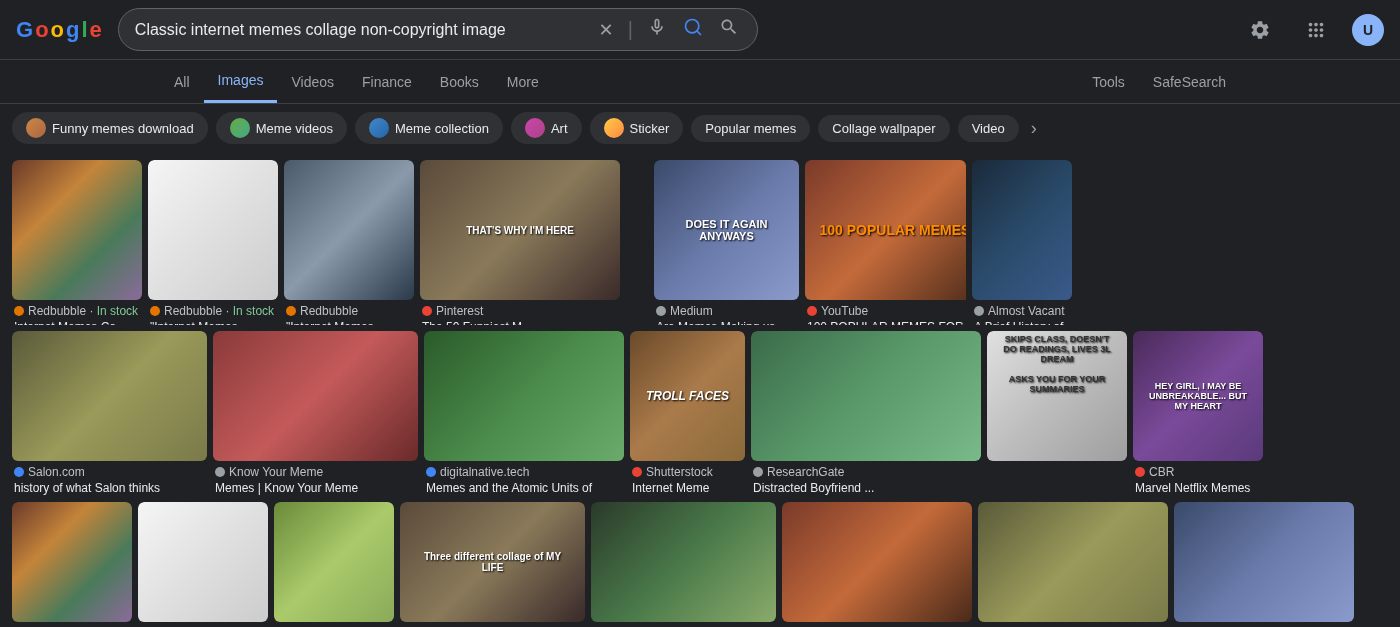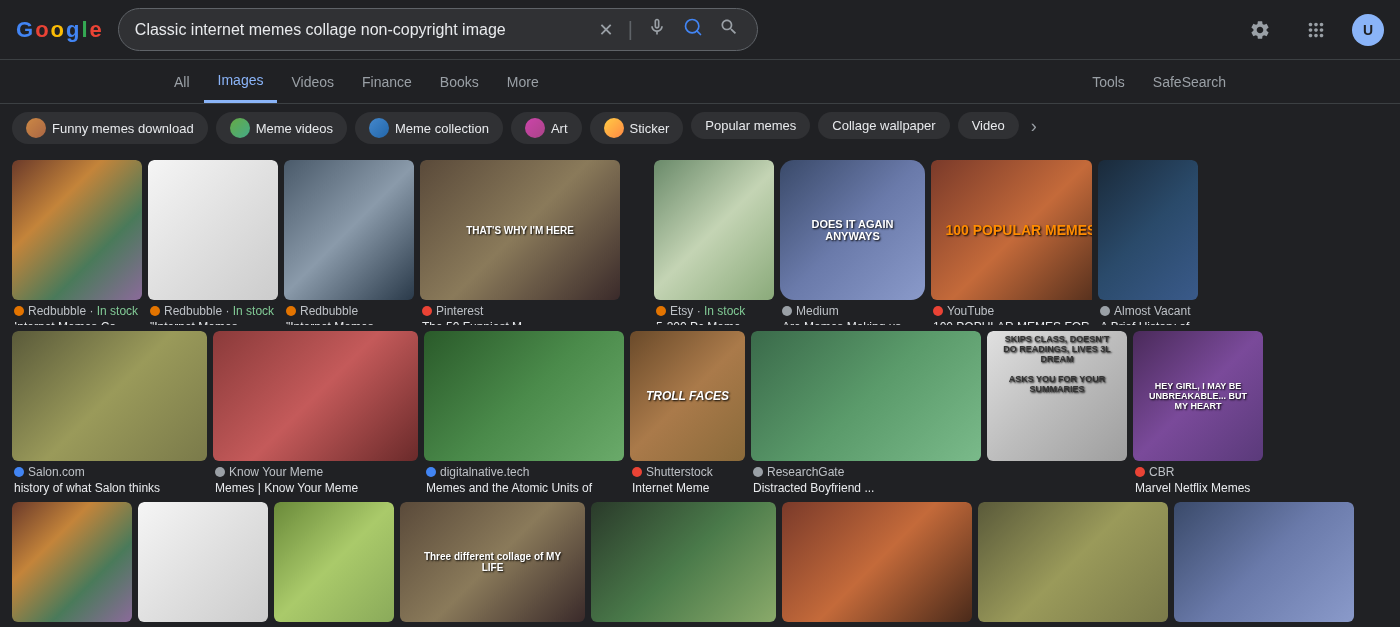--- a/index.html
+++ b/index.html
@@ -24,21 +24,21 @@
     .icon-btn { background: none; border: none; cursor: pointer; color: #9aa0a6; font-size: 20px; width: 40px; height: 40px; border-radius: 50%; display: flex; align-items: center; justify-content: center; }
     .avatar { width: 32px; height: 32px; border-radius: 50%; background: #8ab4f8; display: flex; align-items: center; justify-content: center; font-size: 14px; color: #202124; font-weight: bold; cursor: pointer; }
 
     
     .nav { display: flex; align-items: center; padding: 0 160px; background: #202124; border-bottom: 1px solid #3c4043; }
     .nav-item { color: #9aa0a6; font-size: 14px; padding: 12px 14px; cursor: pointer; text-decoration: none; display: flex; align-items: center; gap: 4px; white-space: nowrap; }
     .nav-item.active { color: #8ab4f8; border-bottom: 3px solid #8ab4f8; }
     .safe-search { color: #9aa0a6; font-size: 14px; padding: 12px 14px; cursor: pointer; }
 
     
-    .chips-bar { display: flex; align-items: flex-start; padding: 8px 12px; gap: 8px; overflow-x: hidden; background: #202124; }
+    .chips-bar { display: flex; align-items: center; padding: 8px 12px; gap: 8px; overflow-x: hidden; background: #202124; }
     .chip { display: flex; align-items: center; gap: 6px; background: #303134; border-radius: 20px; padding: 6px 14px; cursor: pointer; white-space: nowrap; font-size: 13px; color: #e8eaed; border: none; }
     .chip-img { width: 20px; height: 20px; border-radius: 50%; background: #5f6368; overflow: hidden; }
     .chips-nav { background: none; border: none; cursor: pointer; color: #9aa0a6; font-size: 18px; padding: 4px; }
 
     
     .results { padding: 8px 12px; }
     .masonry-row { display: flex; gap: 6px; margin-bottom: 6px; }
     .img-card { position: relative; cursor: pointer; border-radius: 6px; overflow: hidden; flex-shrink: 0; }
     .img-placeholder { display: block; }
     .source-dot { width: 10px; height: 10px; border-radius: 50%; flex-shrink: 0; }
@@ -207,32 +207,22 @@
         <div class="meme-text" style="font-size:10px;">THAT'S WHY I'M HERE</div>
       </div>
       <div class="img-meta">
         <div class="source-row">
             <div class="source-dot" style="background:#ea4335;"></div>
             <span class="source-name">Pinterest</span>
           </div>
         <div class="img-caption">The 50 Funniest M...</div>
       </div>
     </div>
-    <div class="img-card" style="width:120px;">
-      <div class="img-placeholder c6" style="width:120px;height:140px;border-radius:6px;"></div>
-      <div class="img-meta">
-        <div class="source-row">
-            <div class="source-dot" style="background:#e37400;"></div>
-            <span class="source-name">Etsy · <span style="color:#81c995;">In stock</span></span>
-          </div>
-        <div class="img-caption">5-300 Pc Meme Sticker...</div>
-      </div>
-    </div>
     <div class="img-card" style="width:145px;">
-      <div class="img-placeholder c7" style="width:145px;height:140px;border-radius:14px;position:relative;">
+      <div class="img-placeholder c7" style="width:145px;height:140px;border-radius:6px;position:relative;">
         <div class="meme-text">DOES IT AGAIN ANYWAYS</div>
       </div>
       <div class="img-meta">
         <div class="source-row">
             <div class="source-dot" style="background:#9aa0a6;"></div>
             <span class="source-name">Medium</span>
           </div>
         <div class="img-caption">Are Memes Making us D...</div>
       </div>
     </div>

